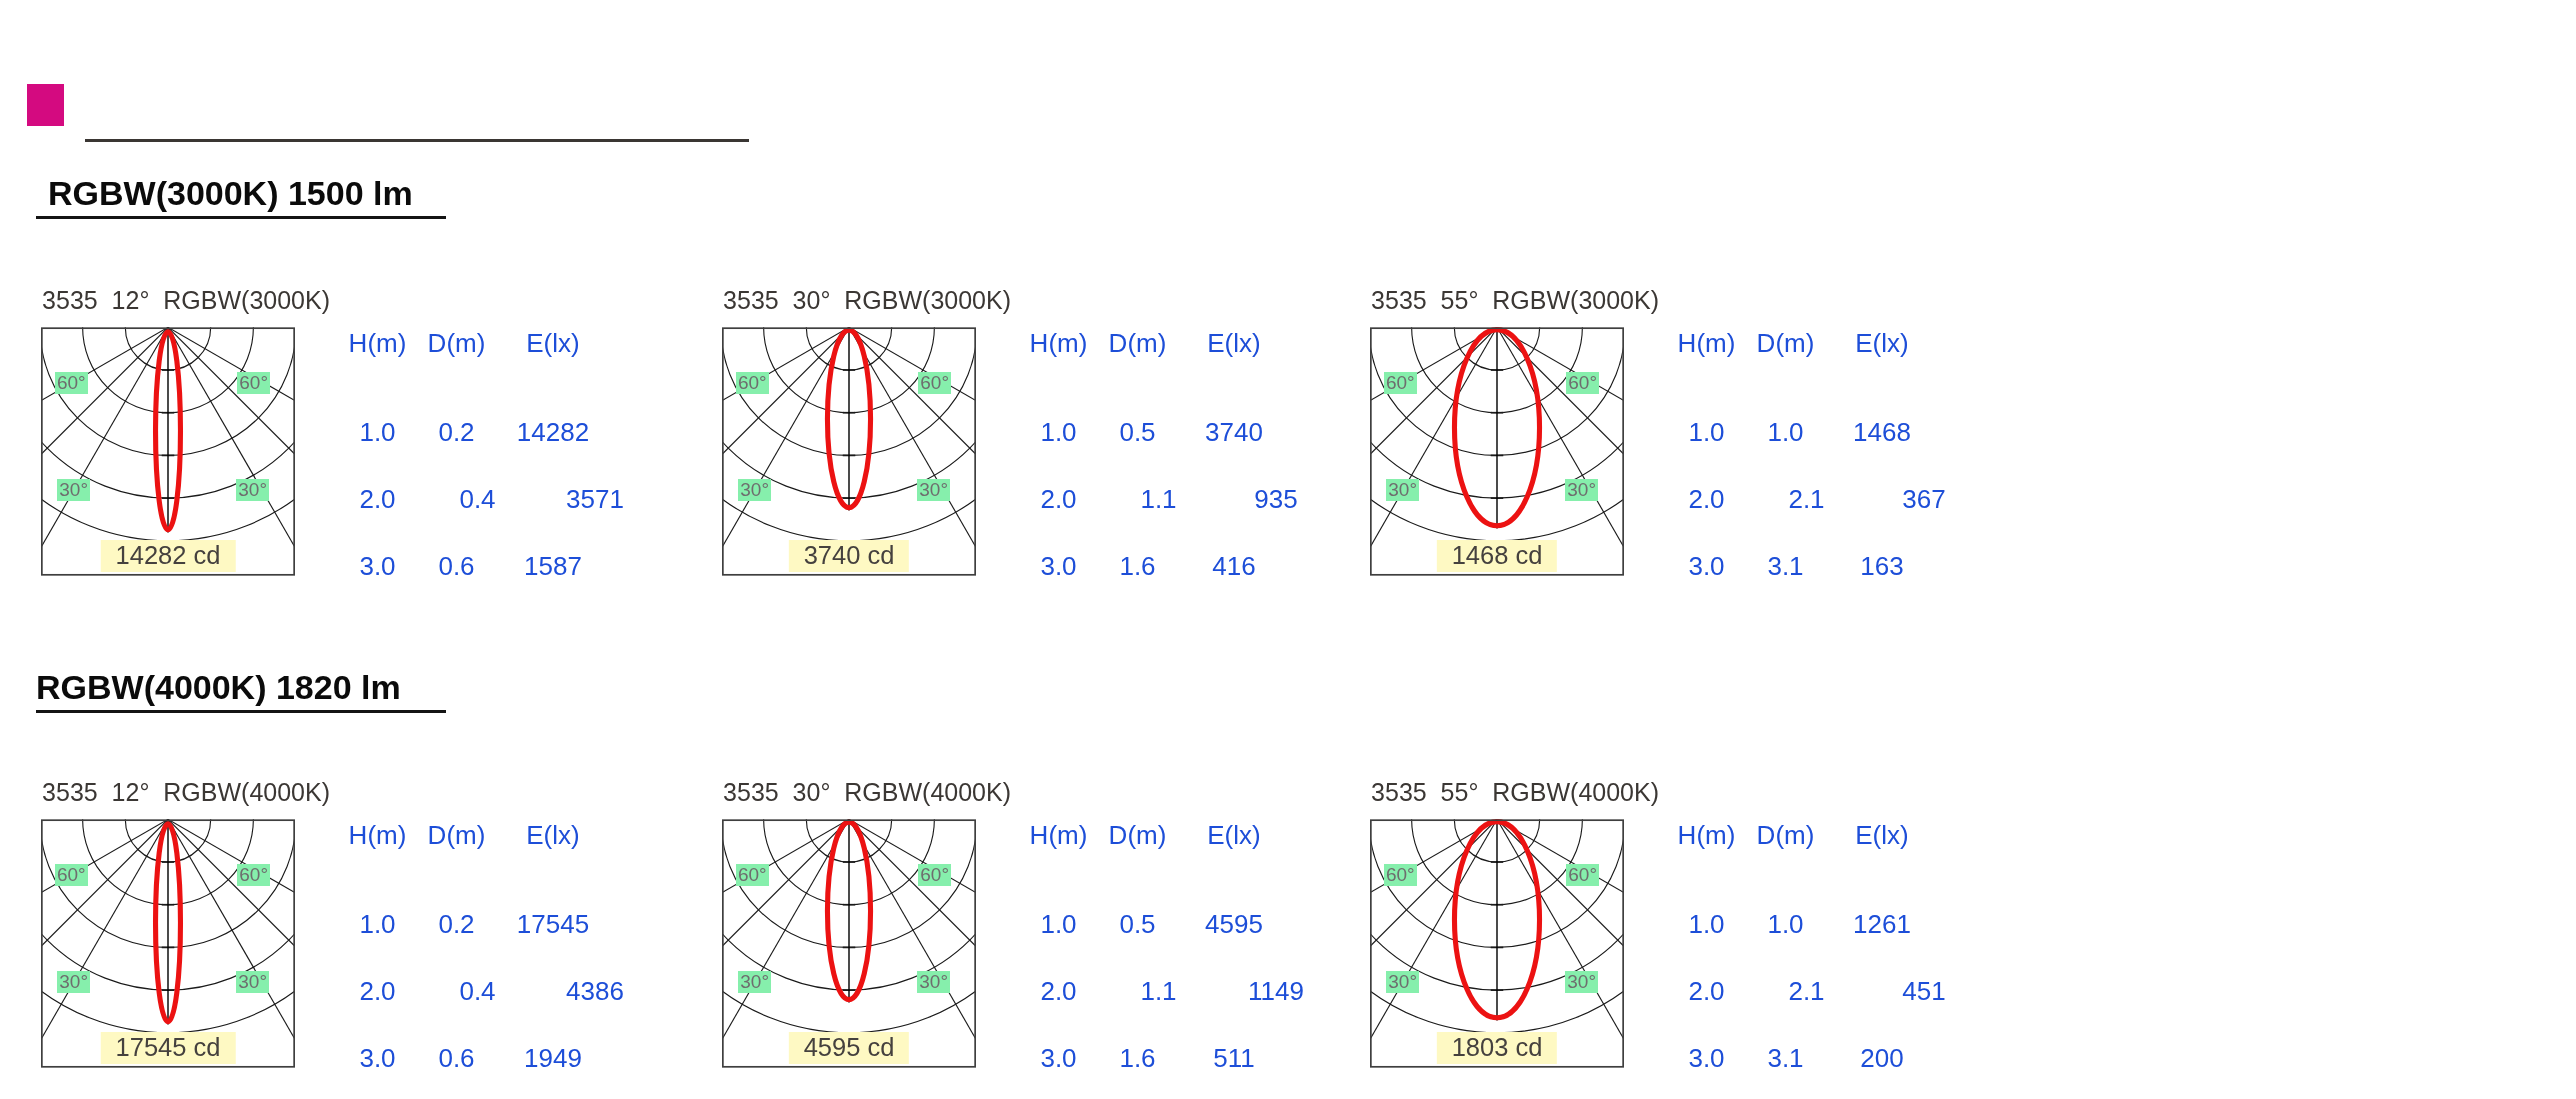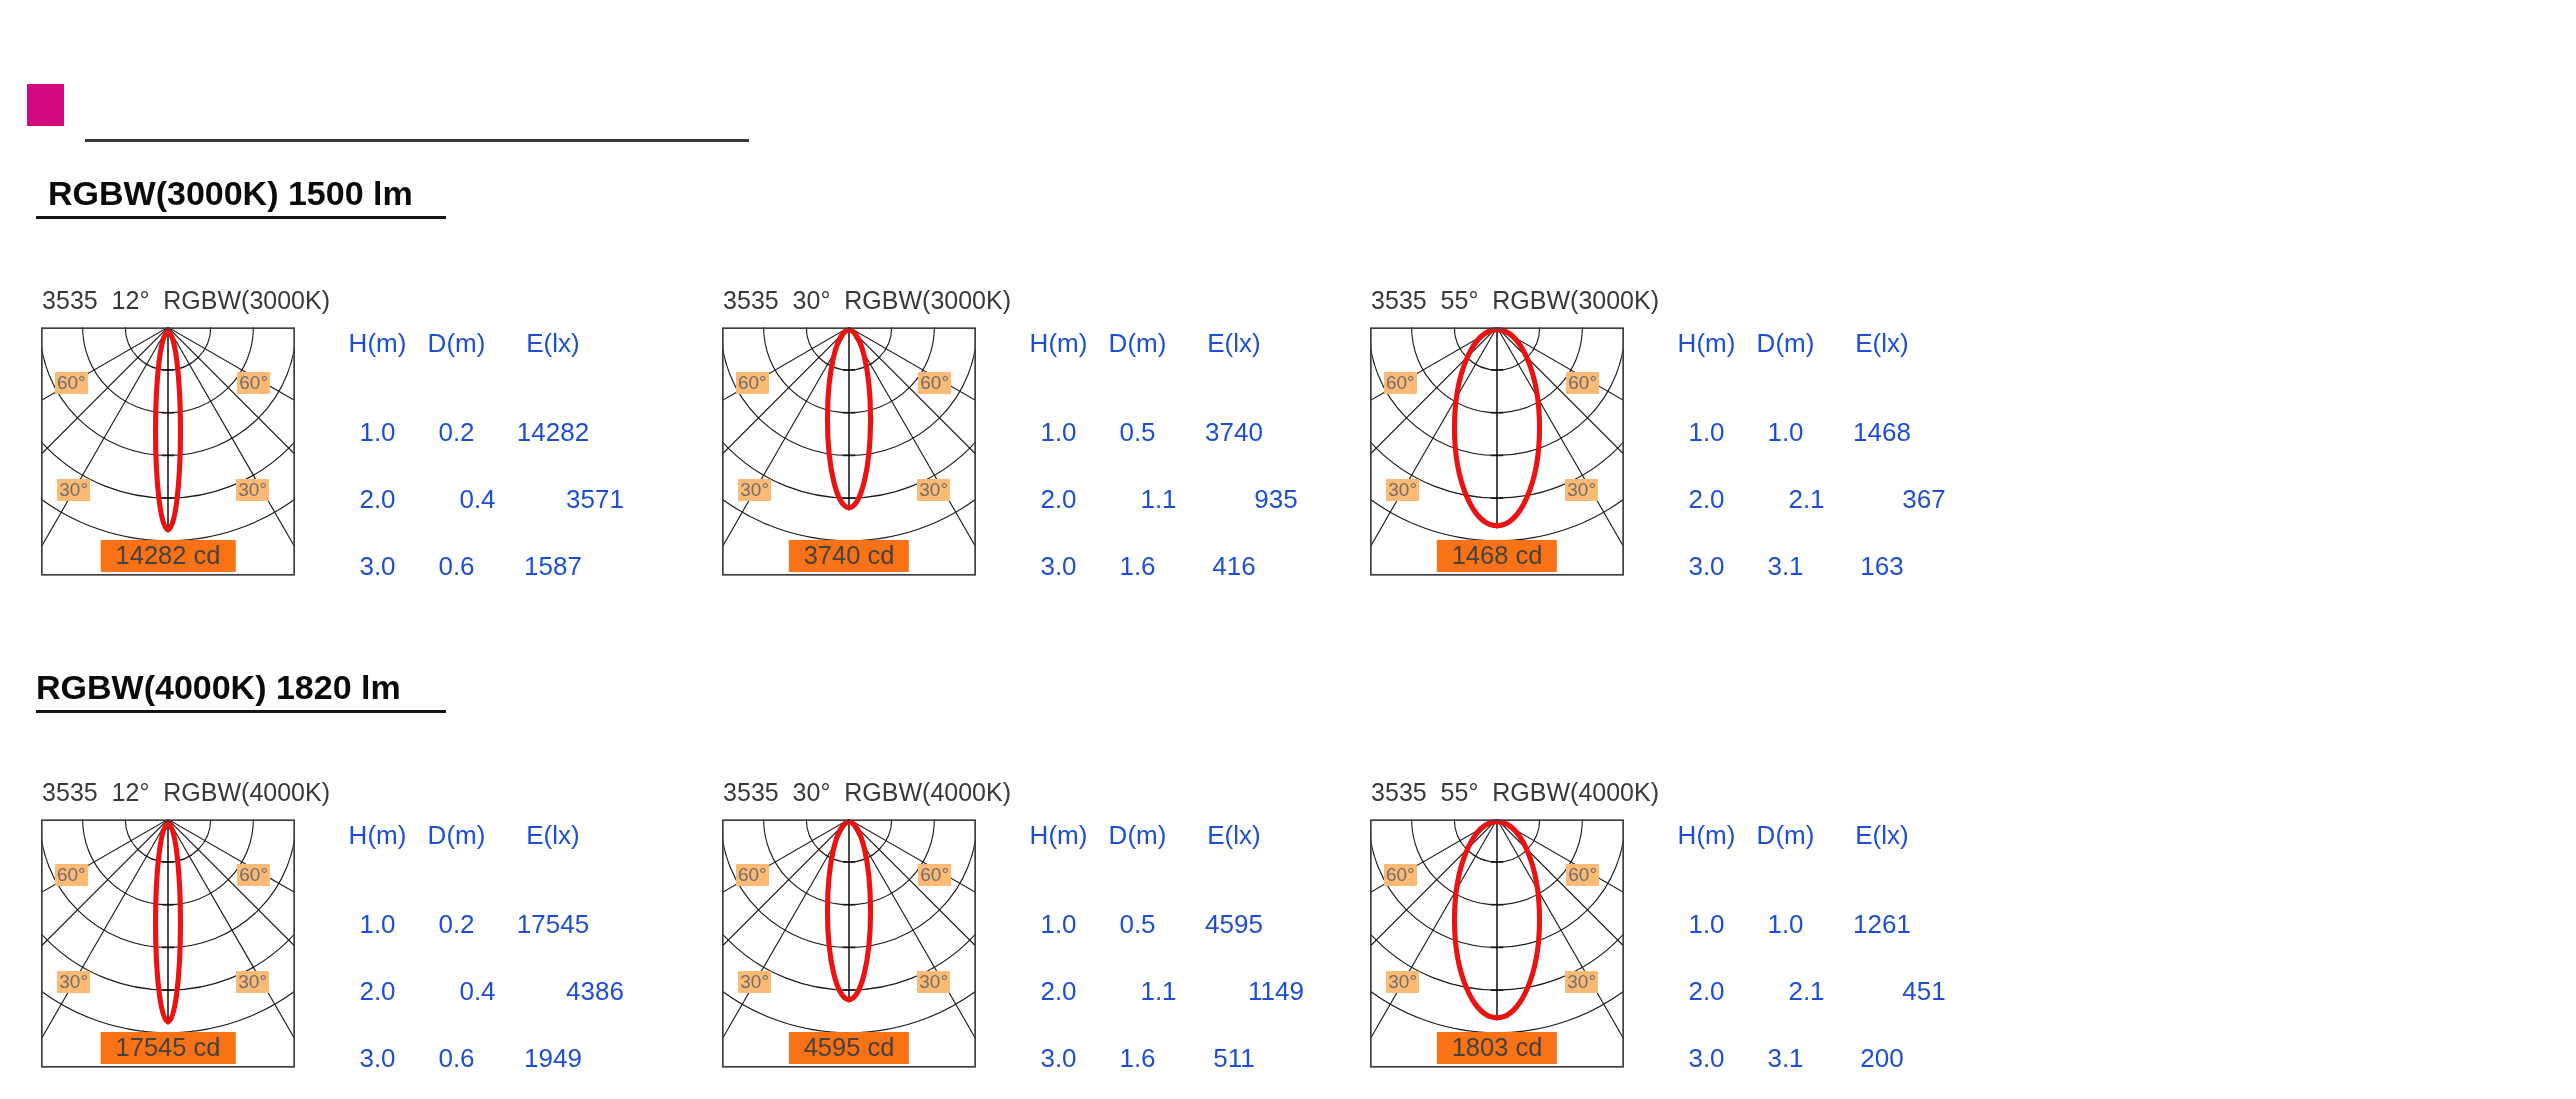--- a/index.html
+++ b/index.html
@@ -21,26 +21,26 @@
   
   .unit{position:absolute;width:573px;height:326px;margin-left:8px;}
   #u0{left:33px;top:286px;}  #u1{left:714px;top:286px;}  #u2{left:1362px;top:286px;}
   #u3{left:33px;top:778px;} #u4{left:714px;top:778px;} #u5{left:1362px;top:778px;}
 
   .unit-title{position:absolute;left:1.1px;top:0;font-size:25px;color:#3b3734;white-space:pre;}
 
   .chart-frame{position:absolute;left:0;top:41px;width:254px;height:249px;background:#fff;}
   .chart-frame svg{position:absolute;left:0;top:0;}
 
-  .deg{position:absolute;font-size:19px;color:#6e6e6e;background:#fdba74;padding:0.6px 2.3px;line-height:1.1;}
+  .deg{position:absolute;font-size:19px;color:#6e6e6e;background:#86efac;padding:0.6px 2.3px;line-height:1.1;}
   .deg.l60{left:13.6px;top:45px;} .deg.r60{left:196px;top:45px;}
   .deg.l30{left:16px;top:152px;} .deg.r30{left:195px;top:152px;}
 
   .cd-caption{position:absolute;left:50%;bottom:4.5px;transform:translateX(-50%);
-              background:#f97316;font-size:25.5px;color:#45413e;padding:1.1px 14.8px;white-space:nowrap;}
+              background:#fef9c3;font-size:25.5px;color:#45413e;padding:1.1px 14.8px;white-space:nowrap;}
 
   
   .data-table{position:absolute;left:297px;top:42px;width:278px;height:267px;font-size:26px;color:#1d4ed8;}
   .trow{position:absolute;left:0;display:grid;grid-template-columns:79px 79px 114px;width:272px;}
   .trow span{text-align:center;white-space:pre;}
   .trow.th{top:0;}
   .trow.r1{top:89px;} .trow.r2{top:156px;gap:21px;} .trow.r3{top:223px;}
 </style>
 </head>
 <body>

